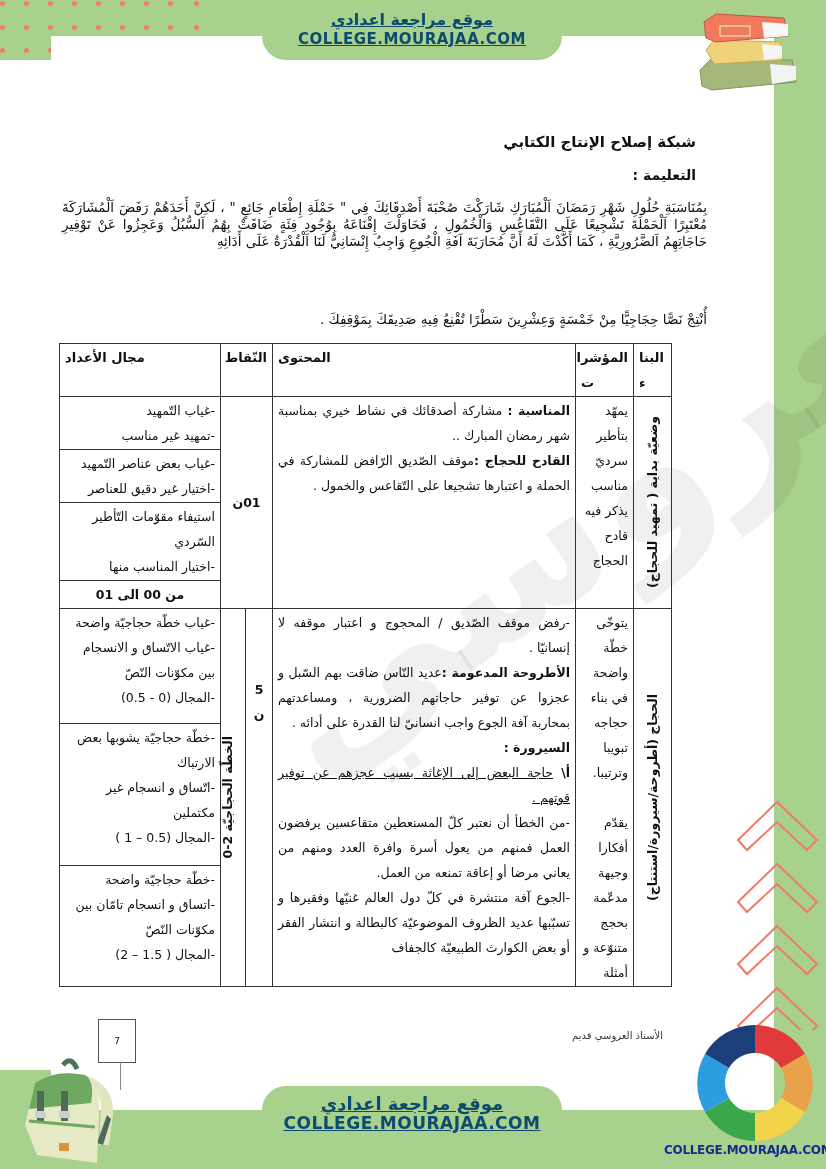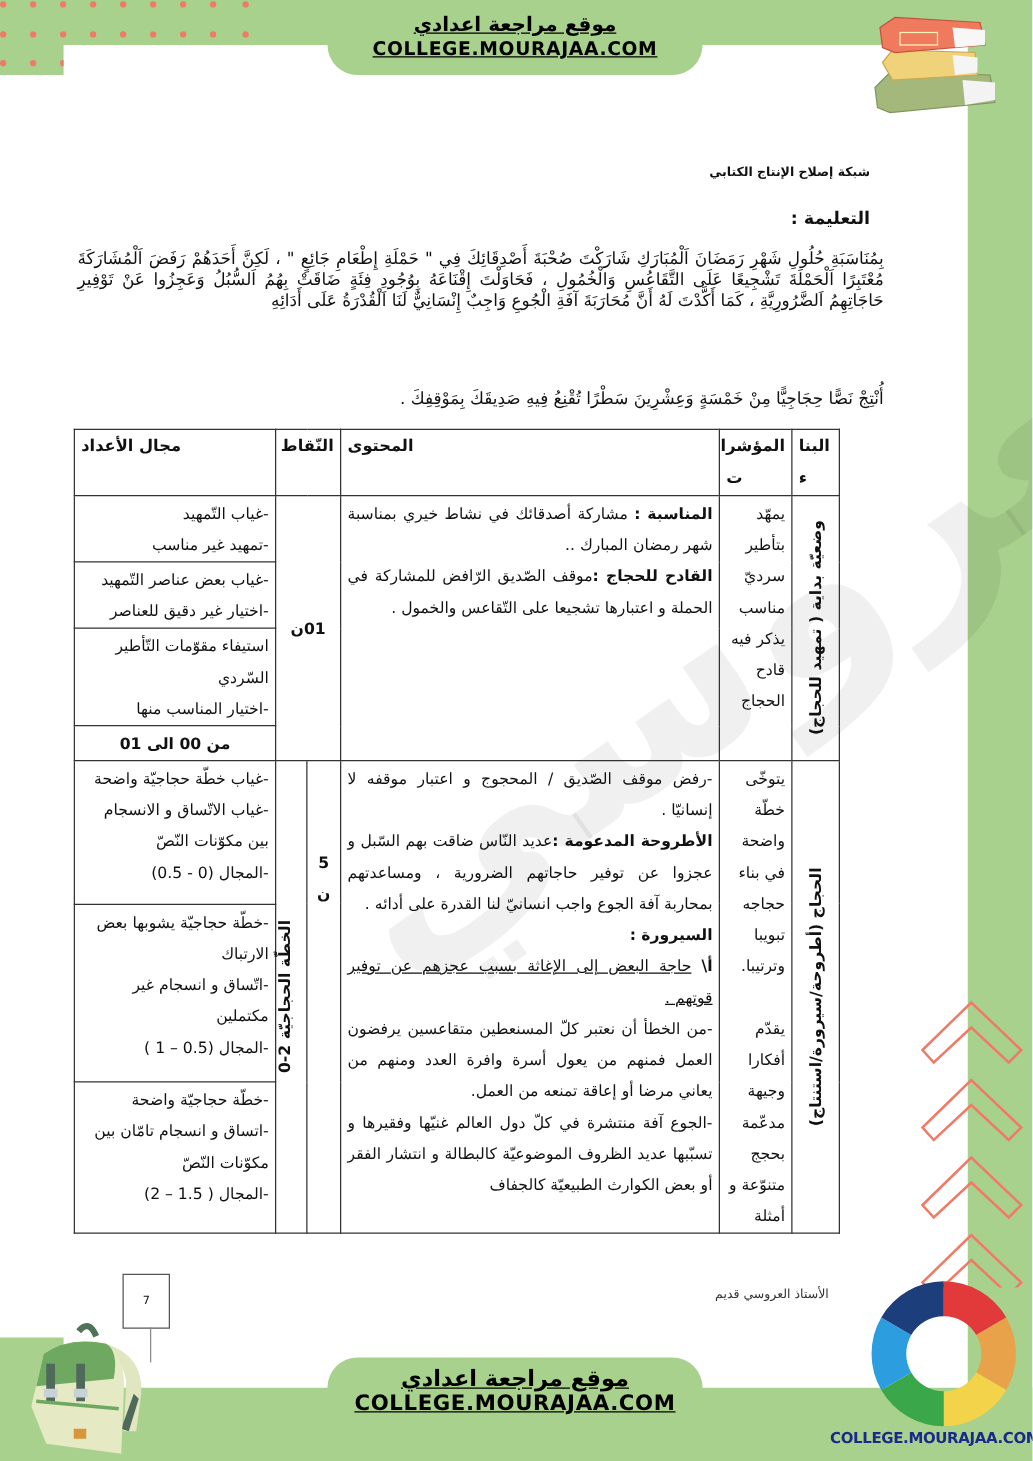--- a/index.html
+++ b/index.html
@@ -8,33 +8,33 @@
   .green { background:#a8d18d; }
   
   .frame-top { position:absolute; left:0; top:0; width:826px; height:36px; }
   .frame-left-top { position:absolute; left:0; top:36px; width:51px; height:24px; }
   .frame-right { position:absolute; left:774px; top:36px; width:52px; height:1133px; }
   .frame-left-bottom { position:absolute; left:0; top:1070px; width:51px; height:99px; }
   .frame-bottom { position:absolute; left:0; top:1110px; width:826px; height:59px; }
   .dots { position:absolute; left:0; top:0; width:220px; height:60px; }
   .dot { position:absolute; width:5px; height:5px; border-radius:50%; background:#f07a66; }
 
-  .banner { position:absolute; left:262px; width:300px; text-align:center; color:#000000;
+  .banner { position:absolute; left:262px; width:300px; text-align:center; color:#0c4a6e;
             border-radius:0 0 24px 24px; font-weight:bold; text-decoration:underline; }
   .banner.top { top:0; height:60px; }
   .banner.bottom { top:1086px; height:60px; border-radius:24px 24px 0 0; }
   .banner .ar { font-size:16px; line-height:20px; padding-top:10px; }
   .banner .en { font-size:15px; line-height:18px; letter-spacing:0.5px; }
   .banner.bottom .ar { font-size:18px; padding-top:8px; }
   .banner.bottom .en { font-size:17px; }
 
   .page { position:absolute; left:51px; top:36px; width:723px; height:1074px; background:#fff; }
 
   .doc { position:absolute; direction:rtl; text-align:right; font-family:"DejaVu Sans", sans-serif; }
-  .title { left:120px; right:130px; top:133px; font-size:10px; font-weight:bold; }
+  .title { left:120px; right:130px; top:133px; font-size:15px; font-weight:bold; }
   .instr-label { left:120px; right:130px; top:167px; font-size:14px; font-weight:bold; }
   .prompt { left:62px; width:645px; top:199px; font-size:13.5px; line-height:17px; text-align:justify; }
   .task { left:62px; width:645px; top:311px; font-size:13.5px; }
 
   table.grid { position:absolute; left:59px; top:343px; width:612px; border-collapse:collapse;
                direction:rtl; font-size:12.5px; line-height:25px; table-layout:fixed; }
   table.grid td, table.grid th { border:1px solid #333; vertical-align:top; padding:1px 5px; }
   table.grid th { font-weight:bold; text-align:left; height:44px; font-size:13px; }
   .vert { writing-mode:vertical-rl; transform:rotate(180deg); font-weight:bold; font-size:12.5px;
           text-align:center; margin:0 auto; }

